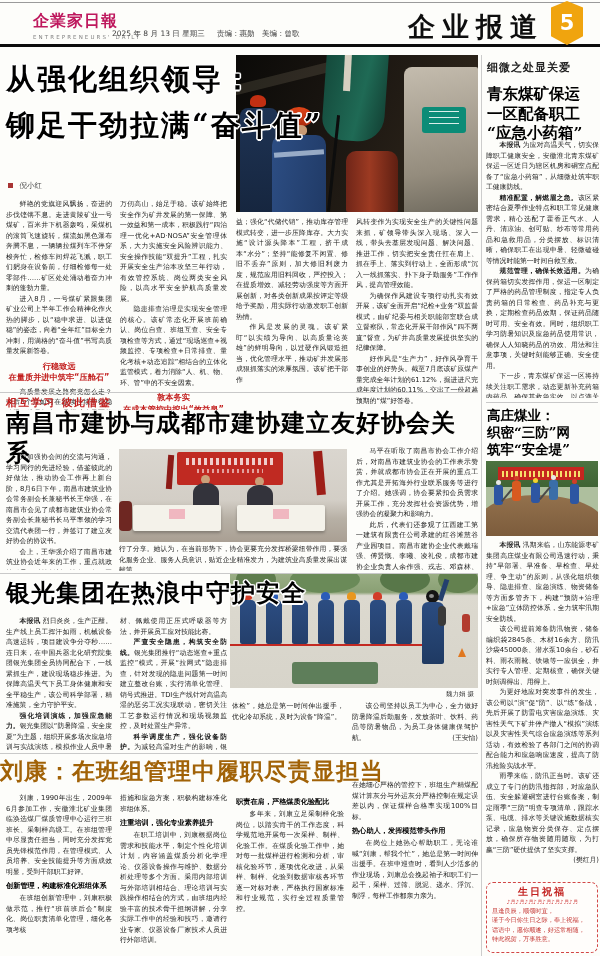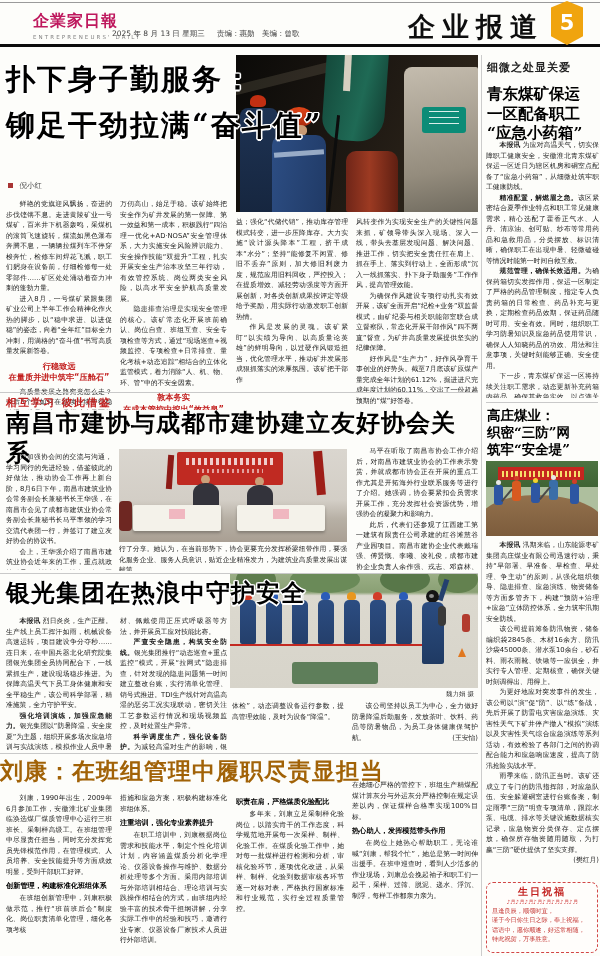--- a/index.html
+++ b/index.html
@@ -144,21 +144,21 @@
   <div class="abs" id="dateline">
     <span>2025 年 8 月 13 日  星期三</span>
     <span>责编：惠勋　美编：曾歌</span>
   </div>
   <div class="abs" id="section-title">企业报道</div>
   <div class="abs" id="badge">
     <span>5</span>
   </div>
   <div class="abs" id="rule-header"></div>
 
-  <div class="abs serif halo" id="a1-headline">扑下身子勤服务：
+  <div class="abs serif halo" id="a1-headline">从强化组织领导：
 铆足干劲拉满“奋斗值”</div>
   <div class="abs" id="a1-byline">
     <span class="sq"></span>
     <span>倪小红</span>
   </div>
   <div class="col" style="left:6px;top:199px;width:106px;height:211px;">
       <div class="run-p">鲜艳的党旗迎风飘扬，奋进的步伐铿锵不息。走进黄陵矿业一号煤矿，百米井下机器轰鸣，采煤机的滚筒飞速旋转，煤流如黑色瀑布奔腾不息，一辆辆拉煤列车不停穿梭奔忙，检修车间焊花飞溅，职工们躬身在设备前，仔细检修每一处零部件……矿区处处涌动着奋力冲刺的蓬勃力量。</div>
       <div class="run-p">进入8月，一号煤矿紧跟集团矿业公司上半年工作会精神化作火热的脚步，以“稳中求进、以进促稳”的姿态，向着“全年红”目标全力冲刺，用满格的“奋斗值”书写高质量发展新答卷。</div>
       <div class="run-sub">行稳致远
 在量质并进中筑牢“压舱石”</div>
@@ -247,21 +247,21 @@
   <div class="col" style="left:6px;top:616px;width:106px;height:136px;">
       <div class="run-p"><b>本报讯</b> 烈日炎炎，生产正酣。生产线上员工挥汗如雨，机械设备高速运转，项目建设争分夺秒……连日来，在中国兵器北化研究院集团银光集团全员协同配合下，一线紧抓生产，建设现场稳步推进。为保障高温天气下员工身体健康和安全平稳生产，该公司科学部署，精准施策，全力守护平安。</div>
       <div class="run-p"><b>强化培训演练，加强应急能力。</b>银光集团以“防暑降温，安全度夏”为主题，组织开展多场次应急培训与实战演练，模拟作业人员中暑后的应急救援过程，现场演示解暑药</div>
     </div>
   <div class="col" style="left:120px;top:616px;width:107px;height:136px;">
       <div class="run-pc">材、佩戴使用正压式呼吸器等方法，并开展员工应对技能比赛。</div>
       <div class="run-p"><b>严查安全隐患，构筑安全防线。</b>银光集团推行“动态巡查+重点监控”模式，开展“拉网式”隐患排查，针对发现的隐患问题第一时间建立整改台账，实行清单化管理、销号式推进。TDI生产线针对高温高湿的恶劣工况实现联动，密切关注工艺参数运行情况和现场视频监控，及时处置生产异常。</div>
       <div class="run-p"><b>科学调度生产，强化设备防护。</b>为减轻高温对生产的影响，银光集团适时调整作业时间，推行设备“</div>
     </div>
   <div class="col" style="left:232px;top:701px;width:112px;height:51px;">
-      <div class="run-pc">体检”，动态调整设备运行参数，提高管理效能，及时为设备“降温”。</div>
+      <div class="run-pc">体检”，她总是第一时间伸出援手，优化冷却系统，及时为设备“降温”。</div>
     </div>
   <div class="col" style="left:352px;top:701px;width:126px;height:51px;">
       <div class="run-p">该公司坚持以员工为中心，全力做好防暑降温后勤服务，发放茶叶、饮料、药品等防暑物品，为员工身体健康保驾护航。<span class="sign">(王安怡)</span></div>
     </div>
   <div class="abs" id="a5credit">魏力娟 摄</div>
 
   <div class="photo" id="photo3">
     <div class="pp ph3-tree" style="left:6px;width:40px;"></div>
     <div class="pp ph3-tree" style="left:60px;width:70px;background:#6a8a58;"></div>
     <div class="pp ph3-tree" style="left:150px;width:50px;background:#587749;"></div>

